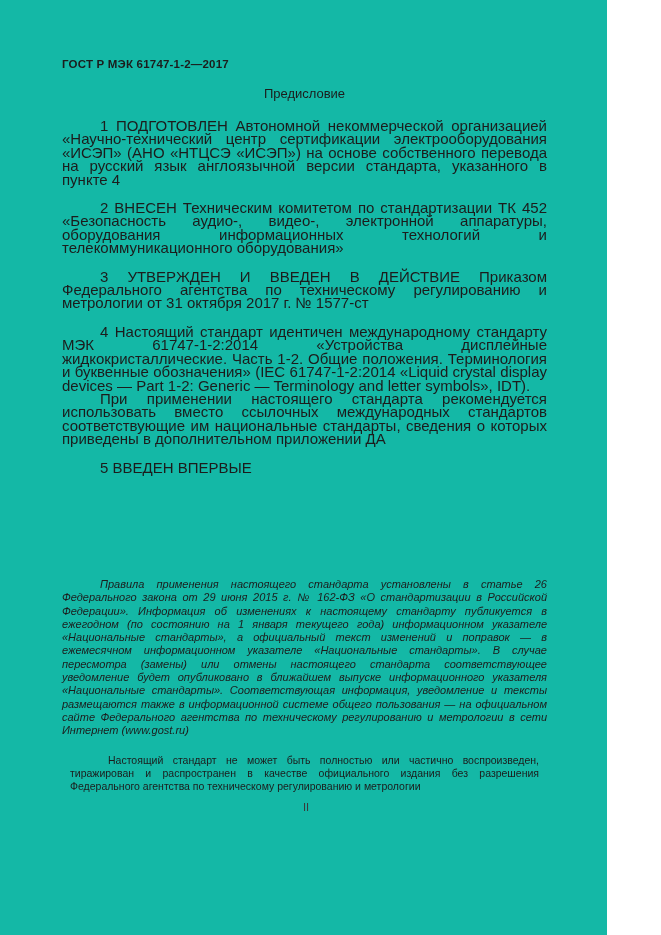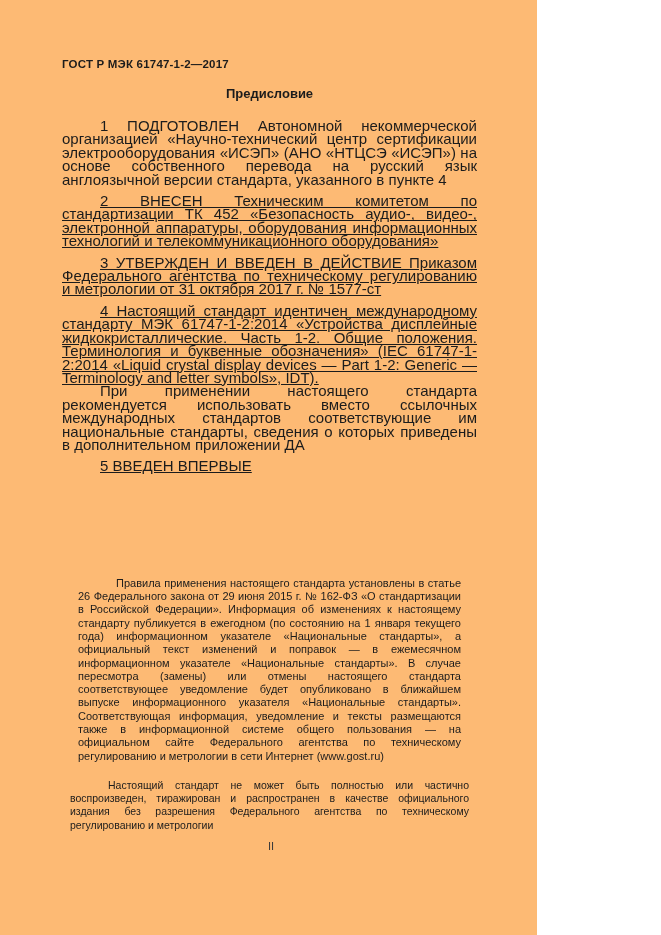--- a/index.html
+++ b/index.html
@@ -2,55 +2,56 @@
 <html><head>
 <meta charset="utf-8">
 <style>
   html, body {
     margin: 0;
     padding: 0;
     background: #ffffff;
   }
   .page {
     position: relative;
-    width: 537px;
+    width: 607px;
     height: 935px;
-    background: #fdba74;
+    background: #14b8a6;
     font-family: "Liberation Sans", sans-serif;
     color: #1c1c1c;
     overflow: hidden;
     box-sizing: border-box;
     padding: 58px 60px 0 62px;
   }
   .doc-code {
     font-size: 11.5px;
     font-weight: bold;
     letter-spacing: 0.2px;
     text-align: left;
   }
   .page-title {
     margin-top: 16px;
     font-size: 13px;
-    font-weight: bold;
+    font-weight: normal;
     text-align: center;
   }
   .body-par {
     margin: 0;
     font-size: 15px;
     line-height: 13.4px;
     text-align: justify;
     text-indent: 38px;
   }
   .block-gap-lg { margin-top: 18px; }
-  .block-gap    { margin-top: 8px; text-decoration: underline; }
+  .block-gap    { margin-top: 15px; }
   .legal-notice {
-    margin: 16px;
+    margin: 0;
     margin-top: 104px;
     font-size: 11px;
     line-height: 13.3px;
+    font-style: italic;
     text-align: justify;
     text-indent: 38px;
   }
   .copyright-line {
     margin: 0;
     margin-top: 116px;
     font-size: 11px;
     text-align: right;
   }
   .reproduction-notice {

